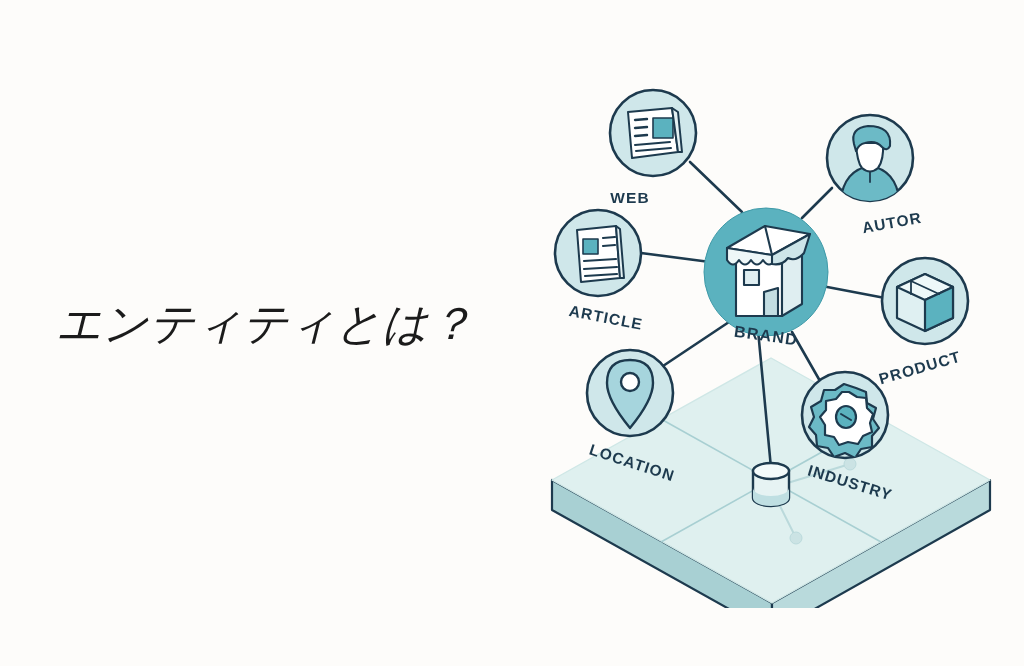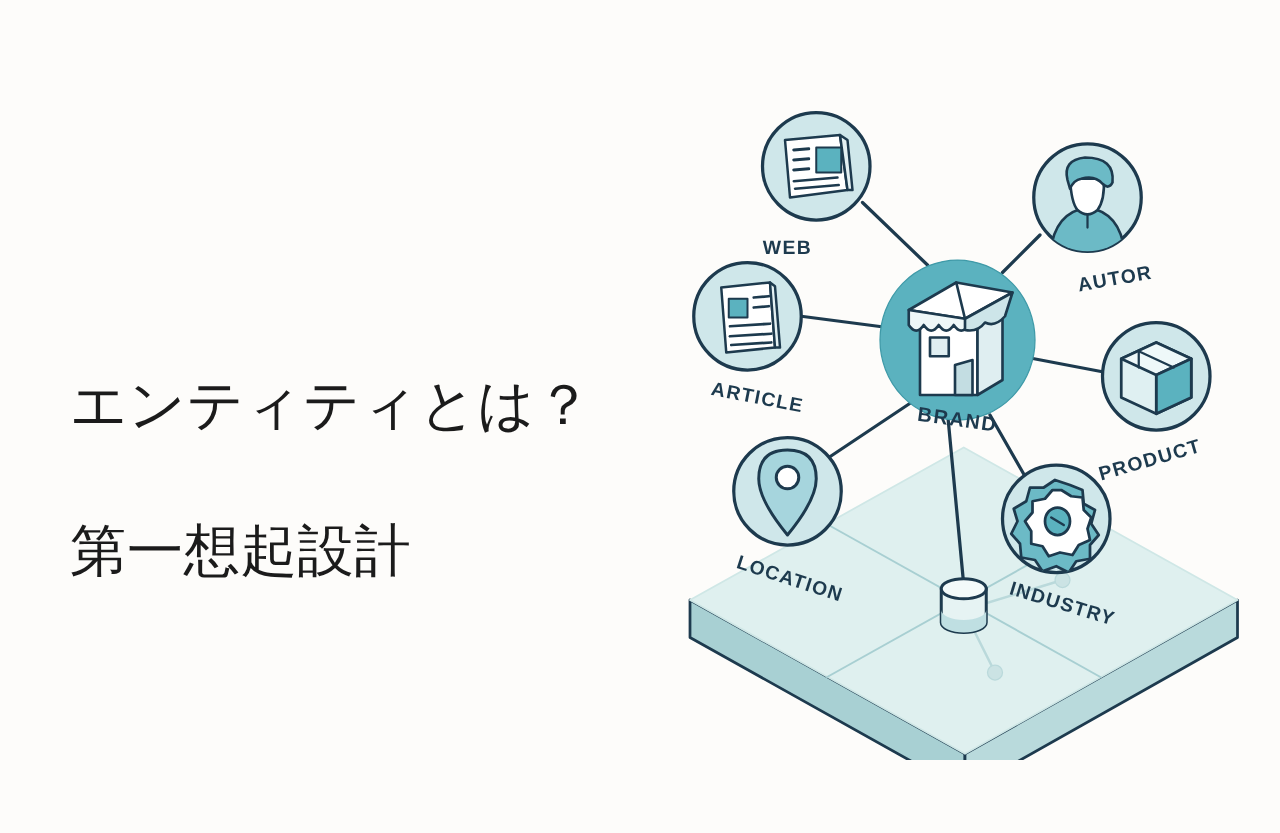--- a/index.html
+++ b/index.html
@@ -24,20 +24,21 @@
     position: absolute;
     left: 56px;
     top: 236px;
     width: 470px;
     color: #1b1b1b;
     font-size: 45px;
     line-height: 1.30;
     font-weight: 400;
     letter-spacing: 0.5px;
     white-space: pre-line;
+    font-style: italic;
   }
   .headline .ln {
     display: block;
   }
   .diagram {
     position: absolute;
     left: 520px;
     top: 48px;
     width: 500px;
     height: 560px;
@@ -63,21 +64,20 @@
     fill: #1d3a4e;
   }
 </style>
 </head>
 <body>
 
 <div class="stage">
 
   <div class="headline">
     <span class="ln">エンティティとは？</span>
-    <span class="ln">第一想起設計</span>
   </div>
 
   <div class="diagram">
     <svg viewBox="0 0 500 560" xmlns="http://www.w3.org/2000/svg">
 
       <defs>
         <clipPath id="clip-web">
             <circle cx="133" cy="85" r="43"></circle>
           </clipPath>
         <clipPath id="clip-autor">

